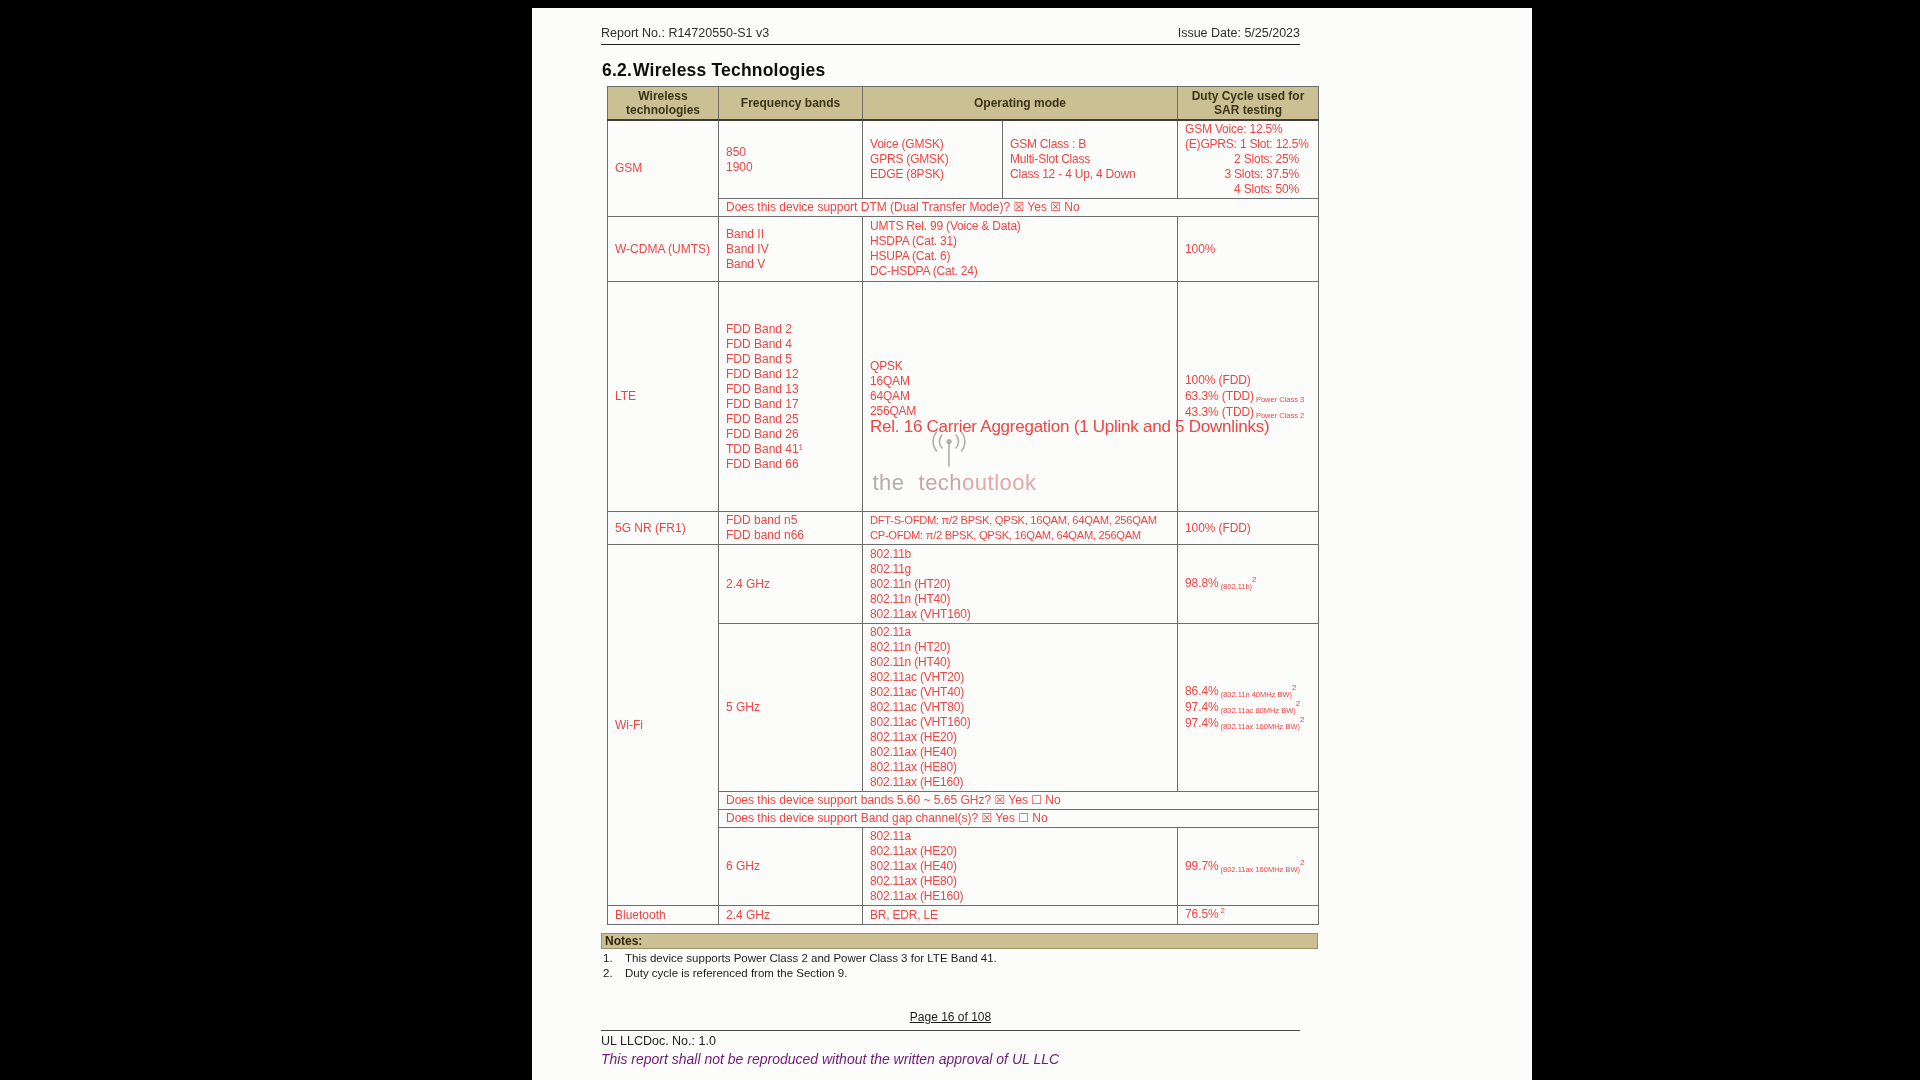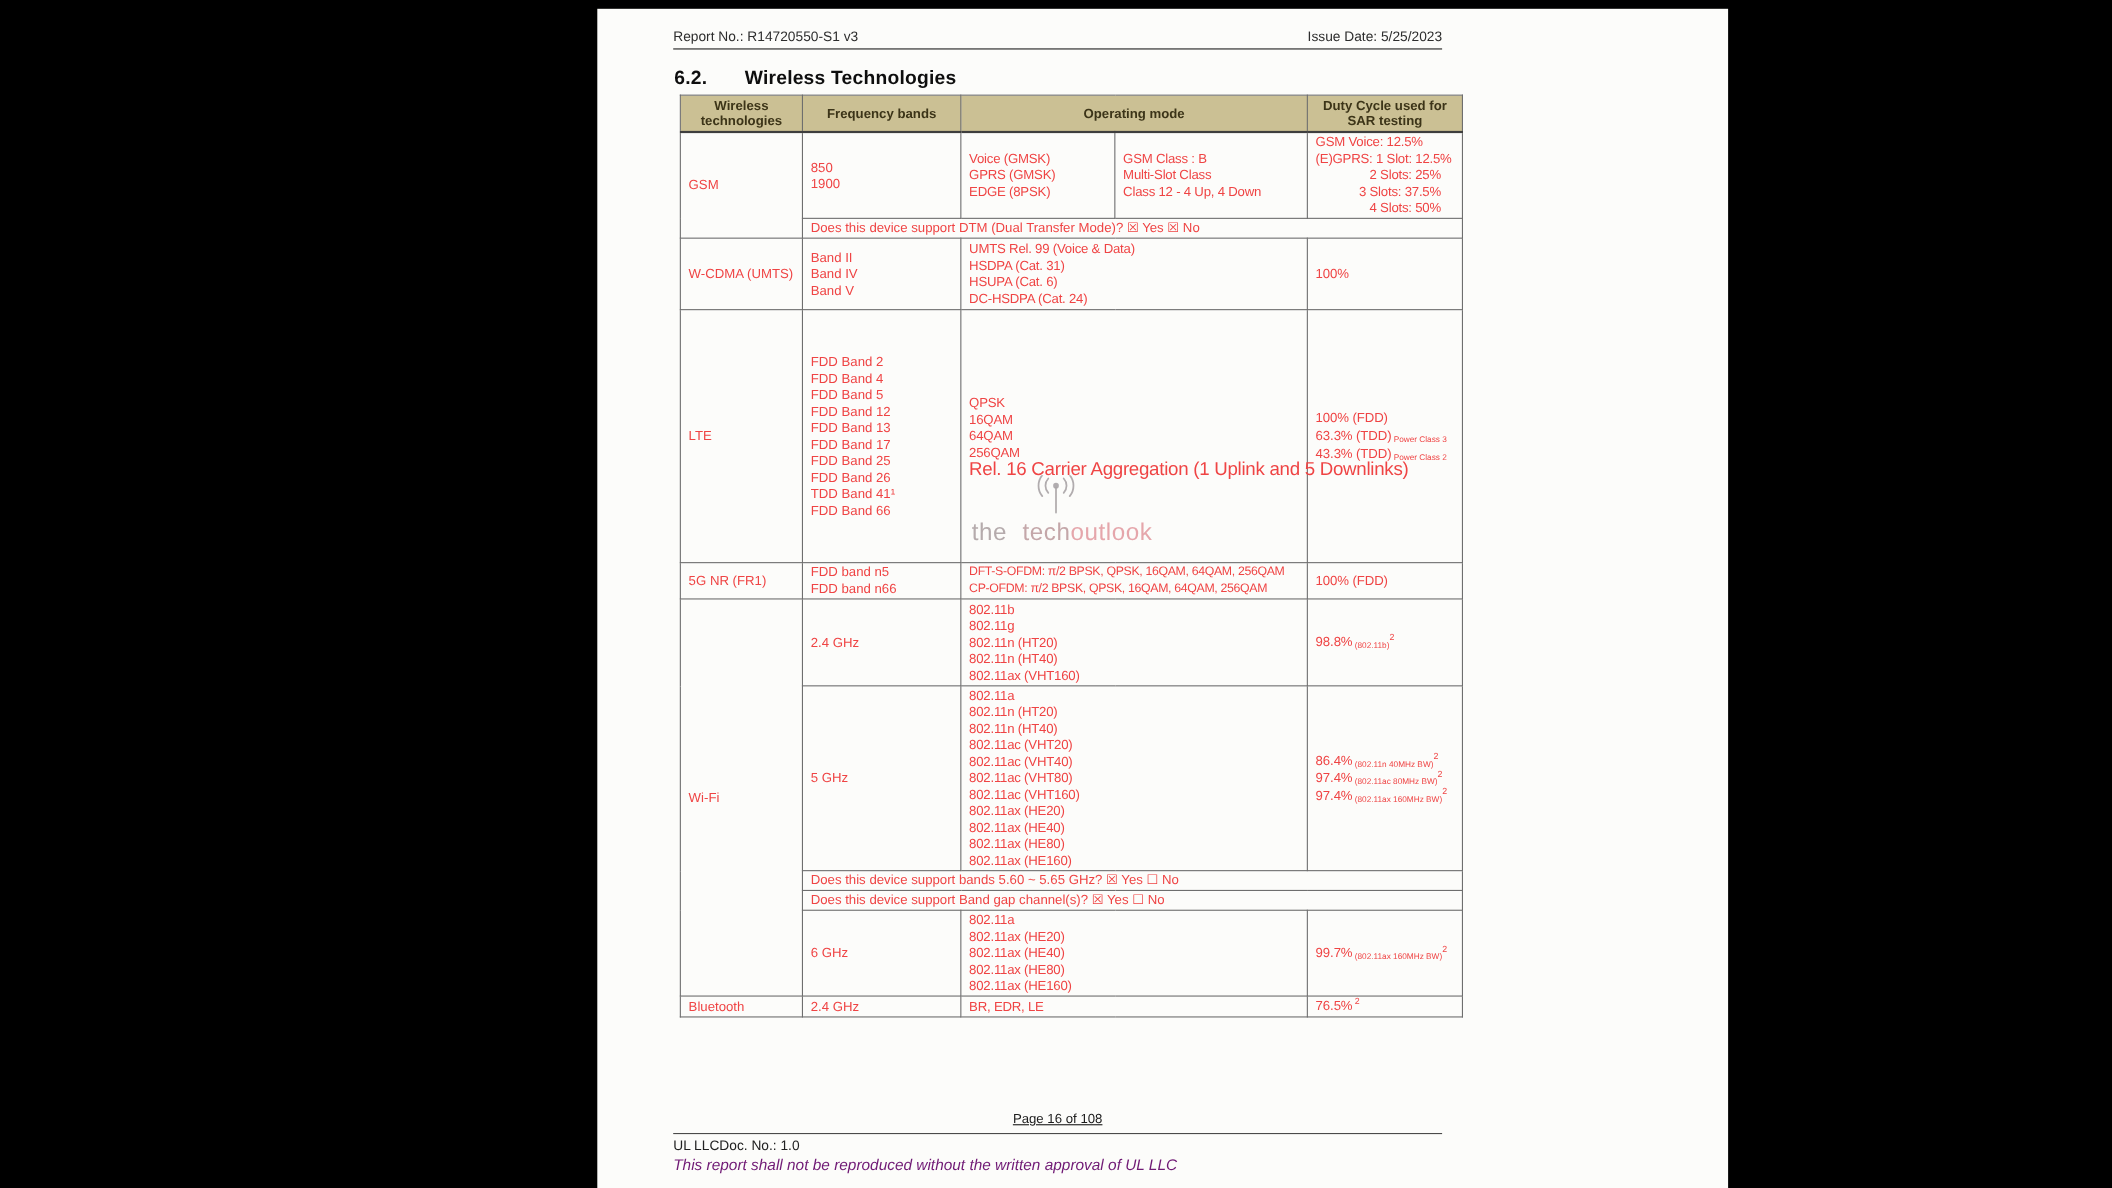--- a/index.html
+++ b/index.html
@@ -1,23 +1,23 @@
 <!DOCTYPE html>
 <html><head>
 <meta charset="utf-8">
 <style>
   html,body{margin:0;padding:0;width:1920px;height:1080px;overflow:hidden;background:#000;}
   body{font-family:"Liberation Sans","DejaVu Sans",sans-serif;position:relative;}
-  .page{position:absolute;left:543px;top:8px;width:1000px;height:1072px;background:#fcfcfa;padding-left:28px;}
+  .page{position:absolute;left:532px;top:8px;width:1000px;height:1072px;background:#fcfcfa;}
 
   
   .report-header{position:absolute;left:69px;top:18px;width:699px;display:flex;justify-content:space-between;
     font-size:12.5px;color:#2d2d2d;border-bottom:1.5px solid #1f1f1f;padding-bottom:4px;}
   .section-title{position:absolute;left:70px;top:52px;font-size:17.5px;font-weight:bold;color:#0e0e0e;letter-spacing:.2px;}
-  .section-title .num{margin-right:34px;}
+  .section-title .num{margin-right:1px;}
 
   
   table.wt{position:absolute;left:75px;top:78px;border-collapse:collapse;table-layout:fixed;width:711px;}
   table.wt th,table.wt td{border:1px solid #6e6e6e;color:#ef4444;font-size:12px;line-height:15px;
     padding:1px 7px;vertical-align:middle;text-align:left;}
   table.wt th{background:#cbc094;color:#3c3418;font-weight:bold;text-align:center;
     border-bottom:2px solid #3e3e3e;line-height:14px;padding:2px 3px;}
   .qrow td{font-size:11.5px;padding:0 7px;line-height:14px;}
   .ln{white-space:nowrap;}
   .mode-cell{font-size:11.6px;letter-spacing:-.2px;}
@@ -247,20 +247,31 @@
         <path d="M45.5 0 a 15 15 0 0 1 0 19"></path>
         <line x1="33" y1="11" x2="33" y2="34"></line>
       </g>
       <circle cx="33" cy="9.5" r="2.6" fill="#a9a4a6" opacity="0.9"></circle>
     </svg>
     <div class="wm-text">
       <span class="wm-the">the</span><span class="wm-tech">tech</span><span class="wm-outlook">outlook</span>
     </div>
   </div>
 
+  <div class="notes">
+    <div class="notes-banner">Notes:</div>
+    <div class="note-item">
+      <span class="nnum">1.</span>
+      <span>This device supports Power Class 2 and Power Class 3 for LTE Band 41.</span>
+    </div>
+    <div class="note-item">
+      <span class="nnum">2.</span>
+      <span>Duty cycle is referenced from the Section 9.</span>
+    </div>
+  </div>
 
   <div class="footer-page"><span>Page 16 of 108</span></div>
   <div class="footer-rule"></div>
   <div class="footer-row">
     <span>UL LLC</span>
     <span>Doc. No.: 1.0</span>
   </div>
   <div class="footer-disclaimer">This report shall not be reproduced without the written approval of UL LLC</div>
 
 </div>

